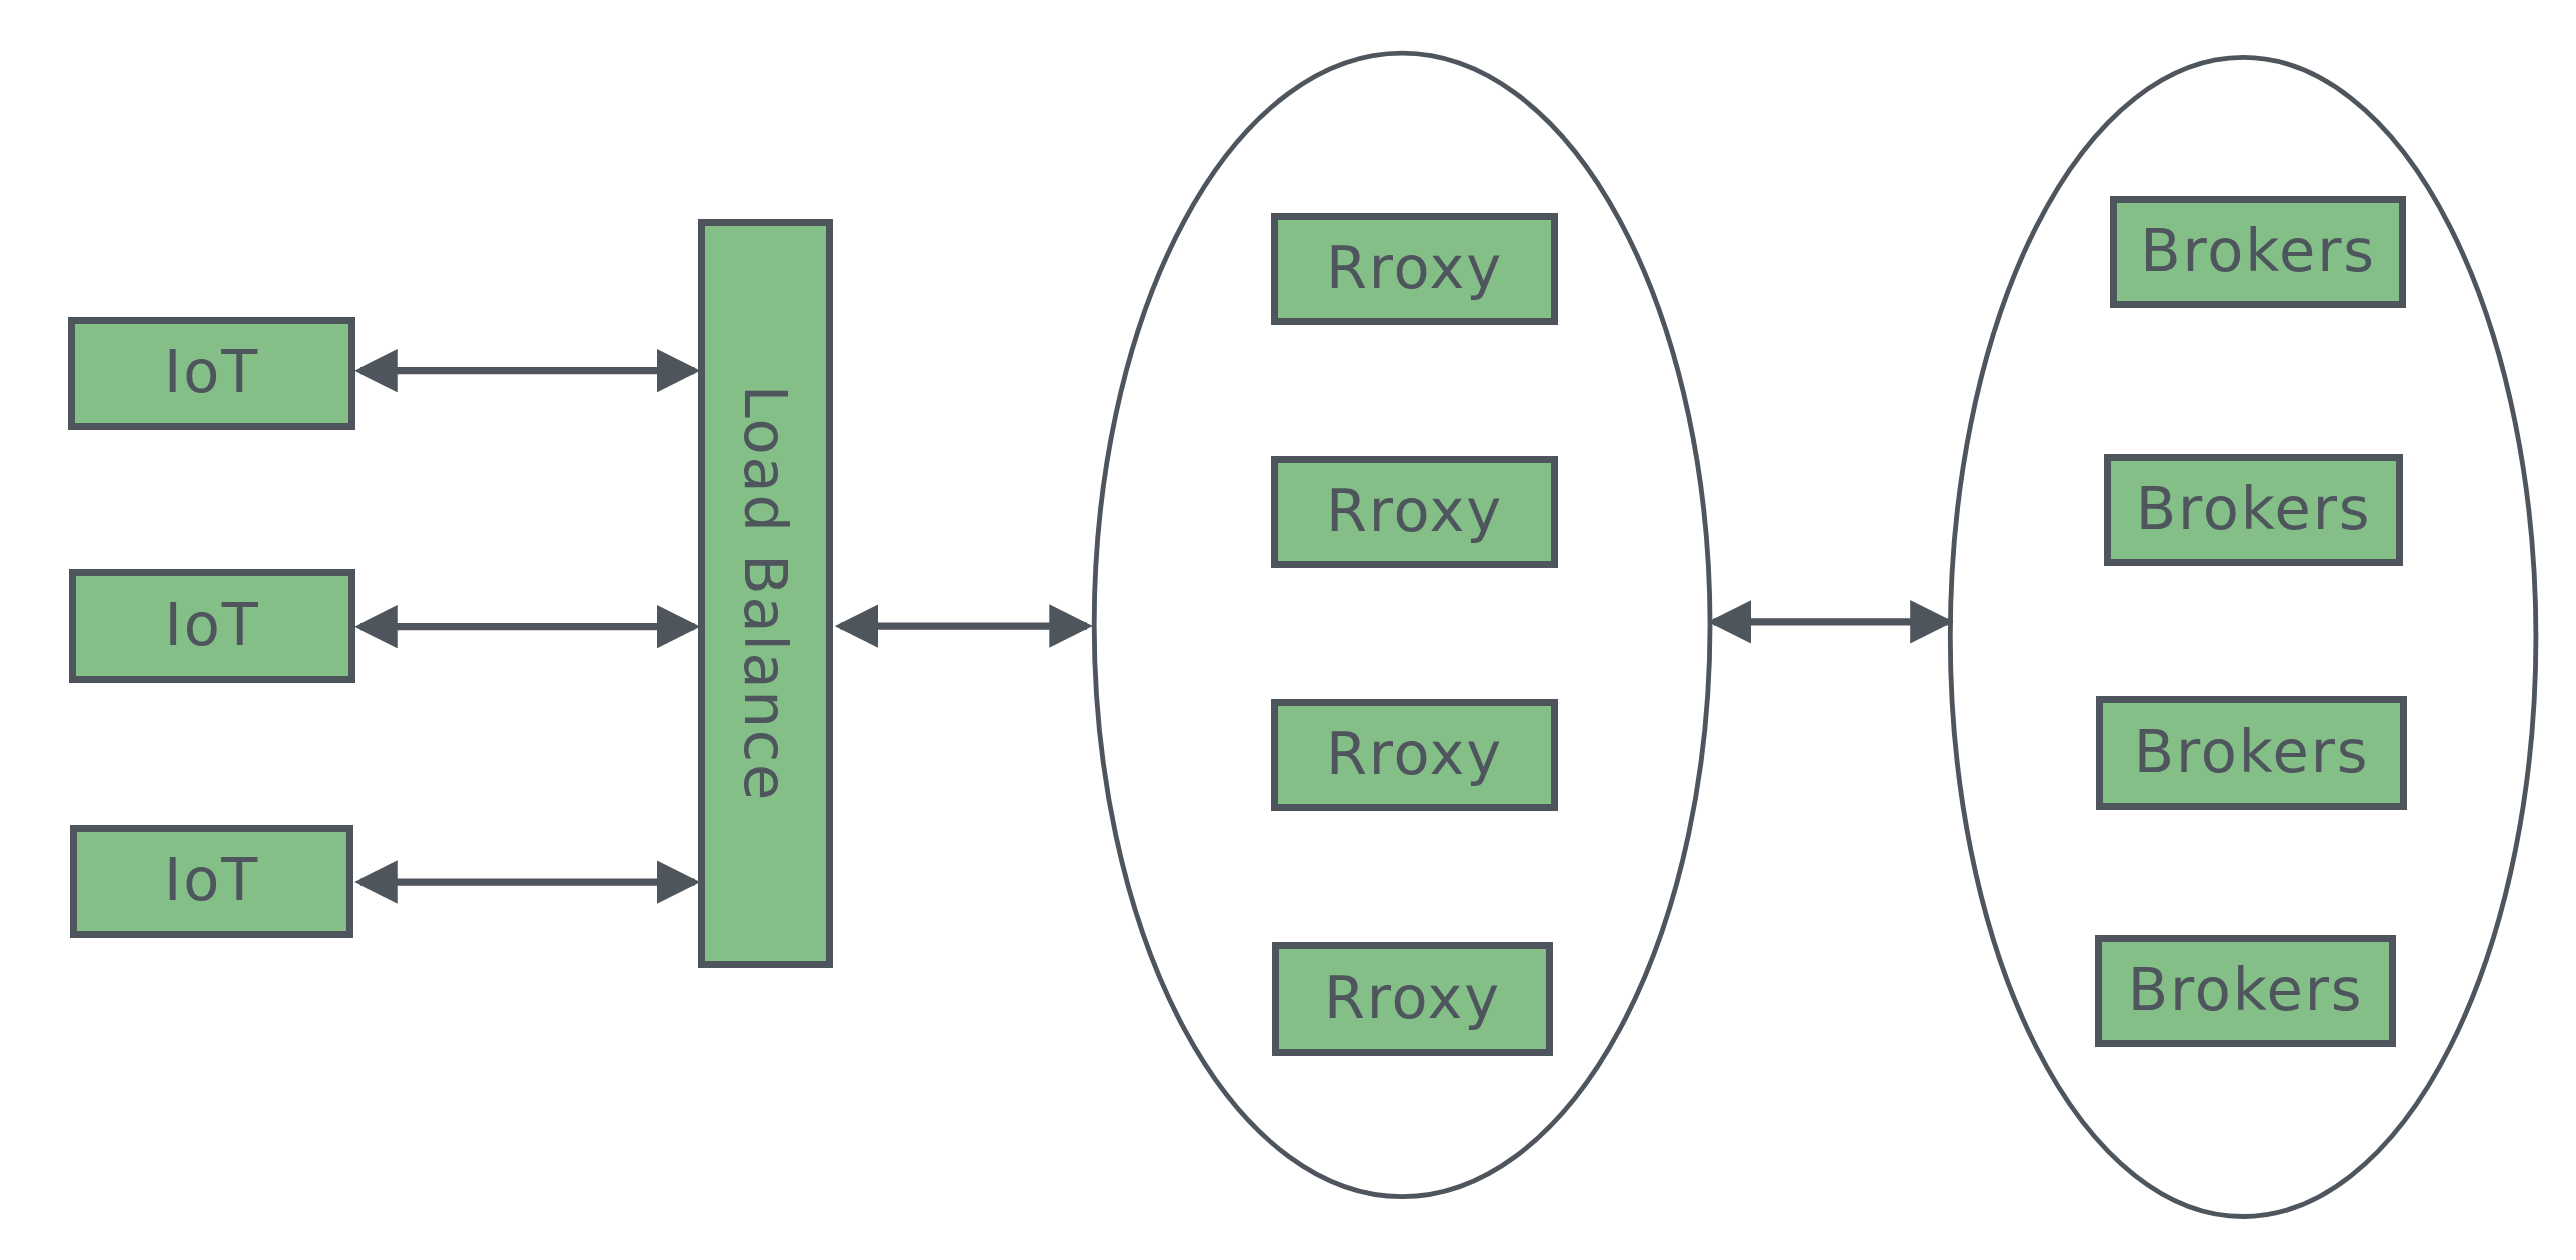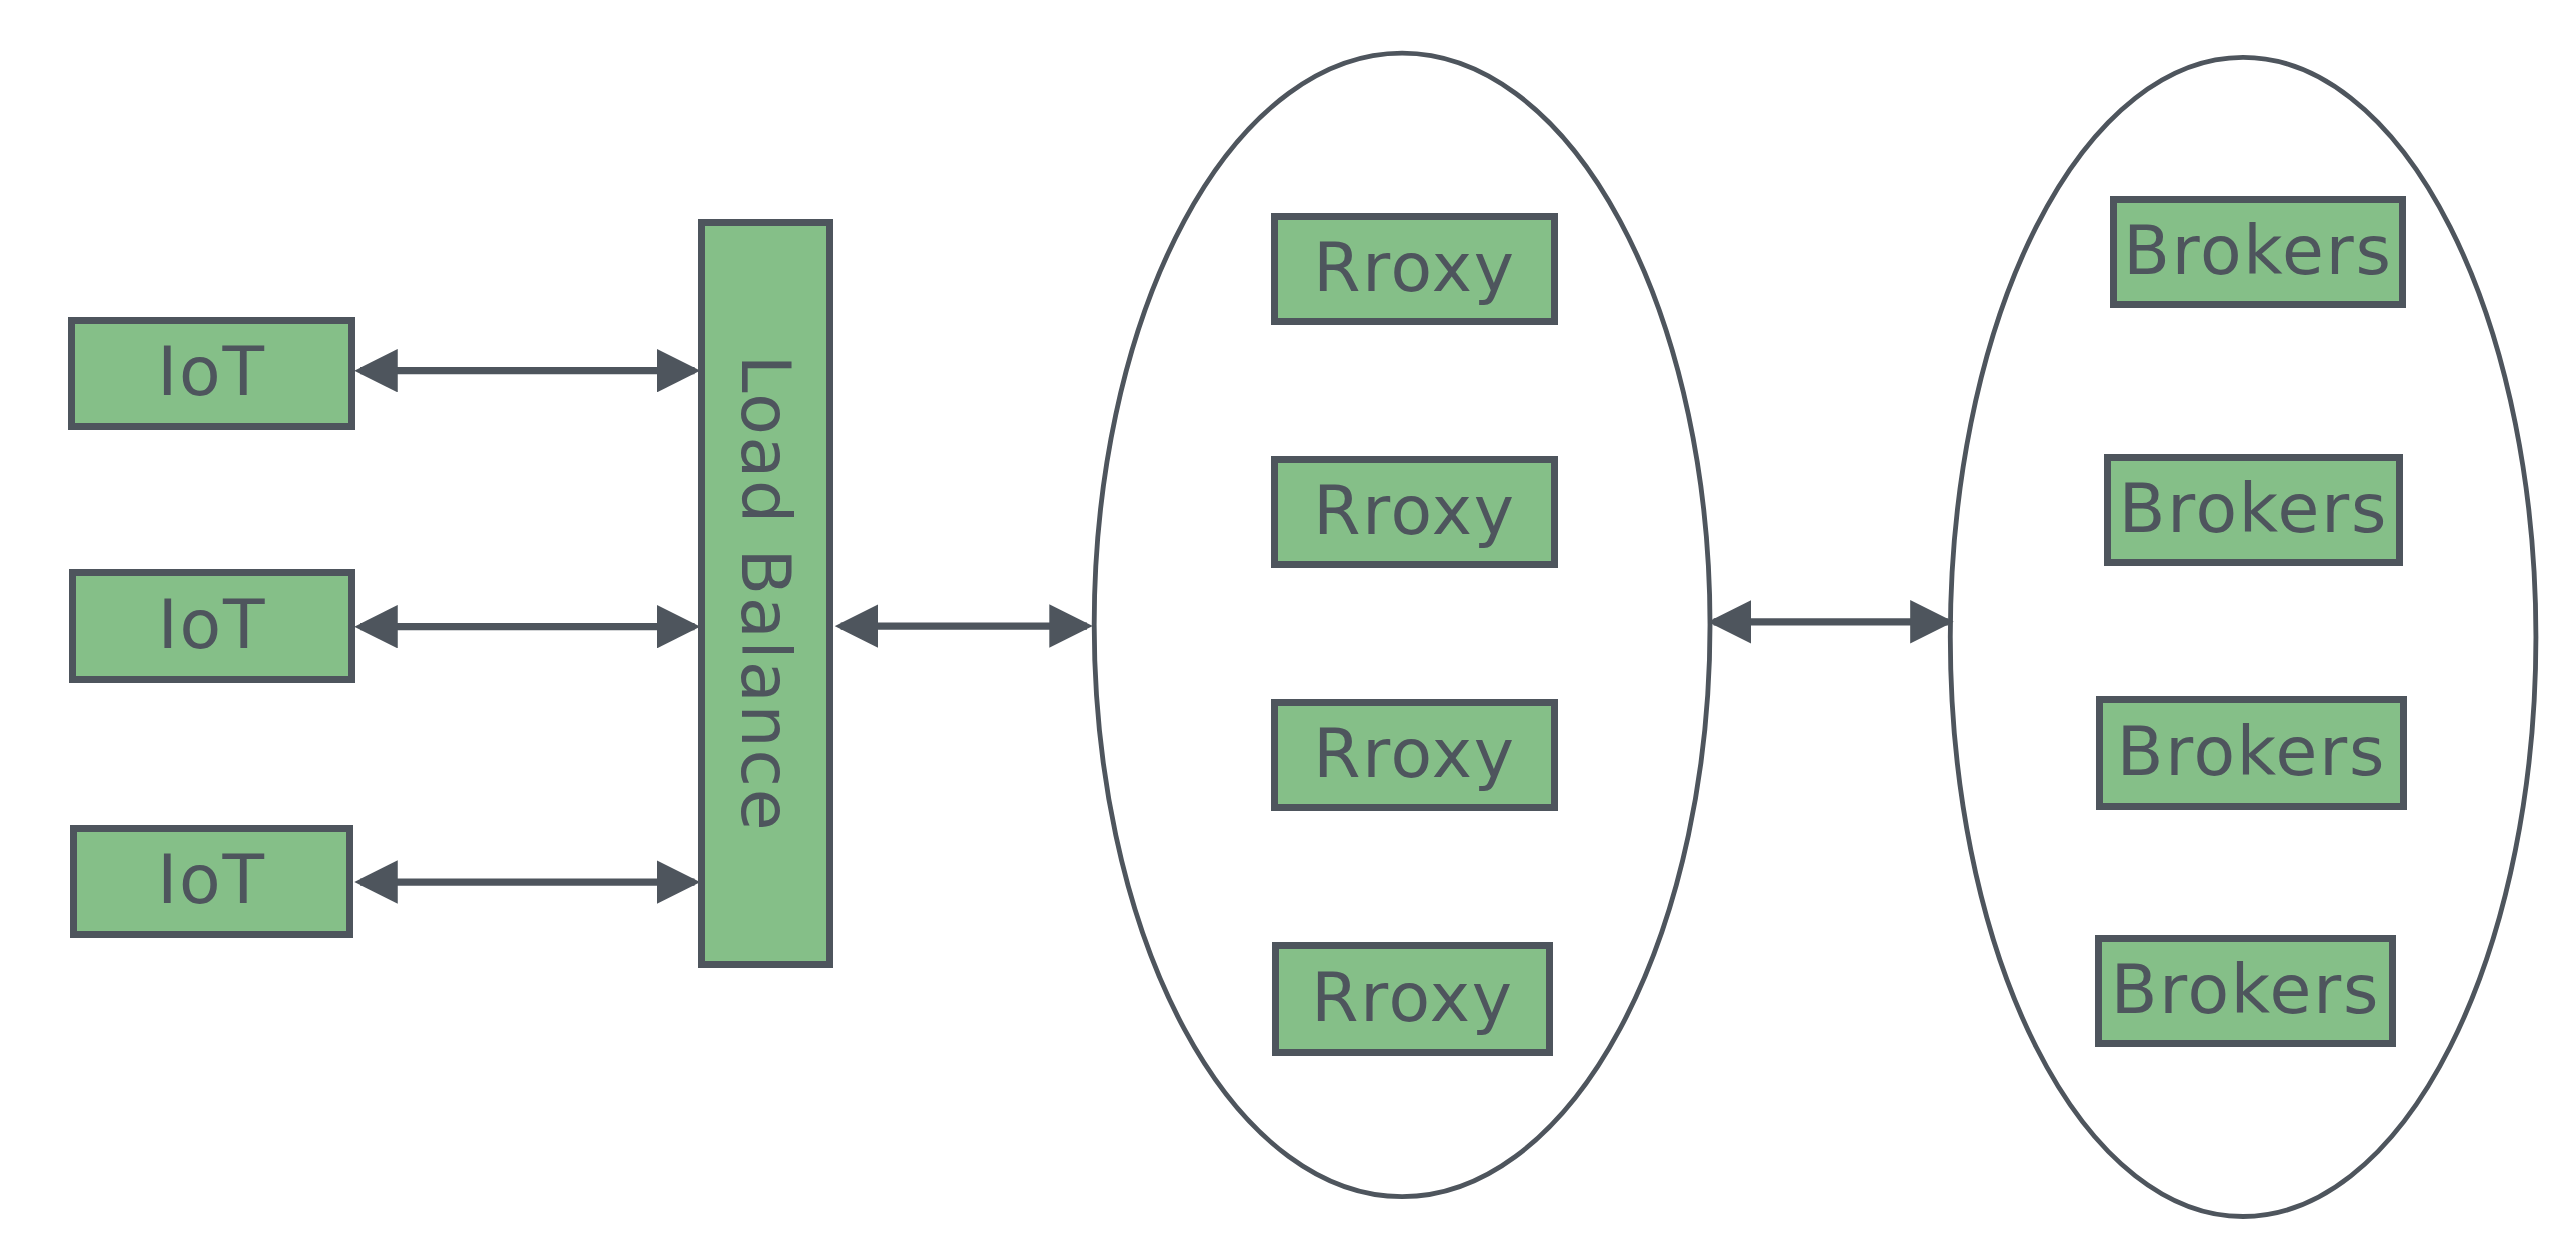--- a/index.html
+++ b/index.html
@@ -35,21 +35,21 @@
   .arrow-head { fill: var(--stroke); }
   .node {
     position: absolute;
     box-sizing: border-box;
     background: var(--node-fill);
     border: 7.8px solid var(--stroke);
     color: var(--stroke);
     display: flex;
     align-items: center;
     justify-content: center;
-    font-size: 68px;
+    font-size: 59px;
     letter-spacing: 1.8px;
     white-space: nowrap;
     z-index: 1;
   }
   .node .label { transform: translateY(-2.4px); }
   .node.vertical .label {
     transform: rotate(90deg);
   }
   
   .iot-1 { left: 68px;  top: 317px;  width: 287px; height: 113px; }

